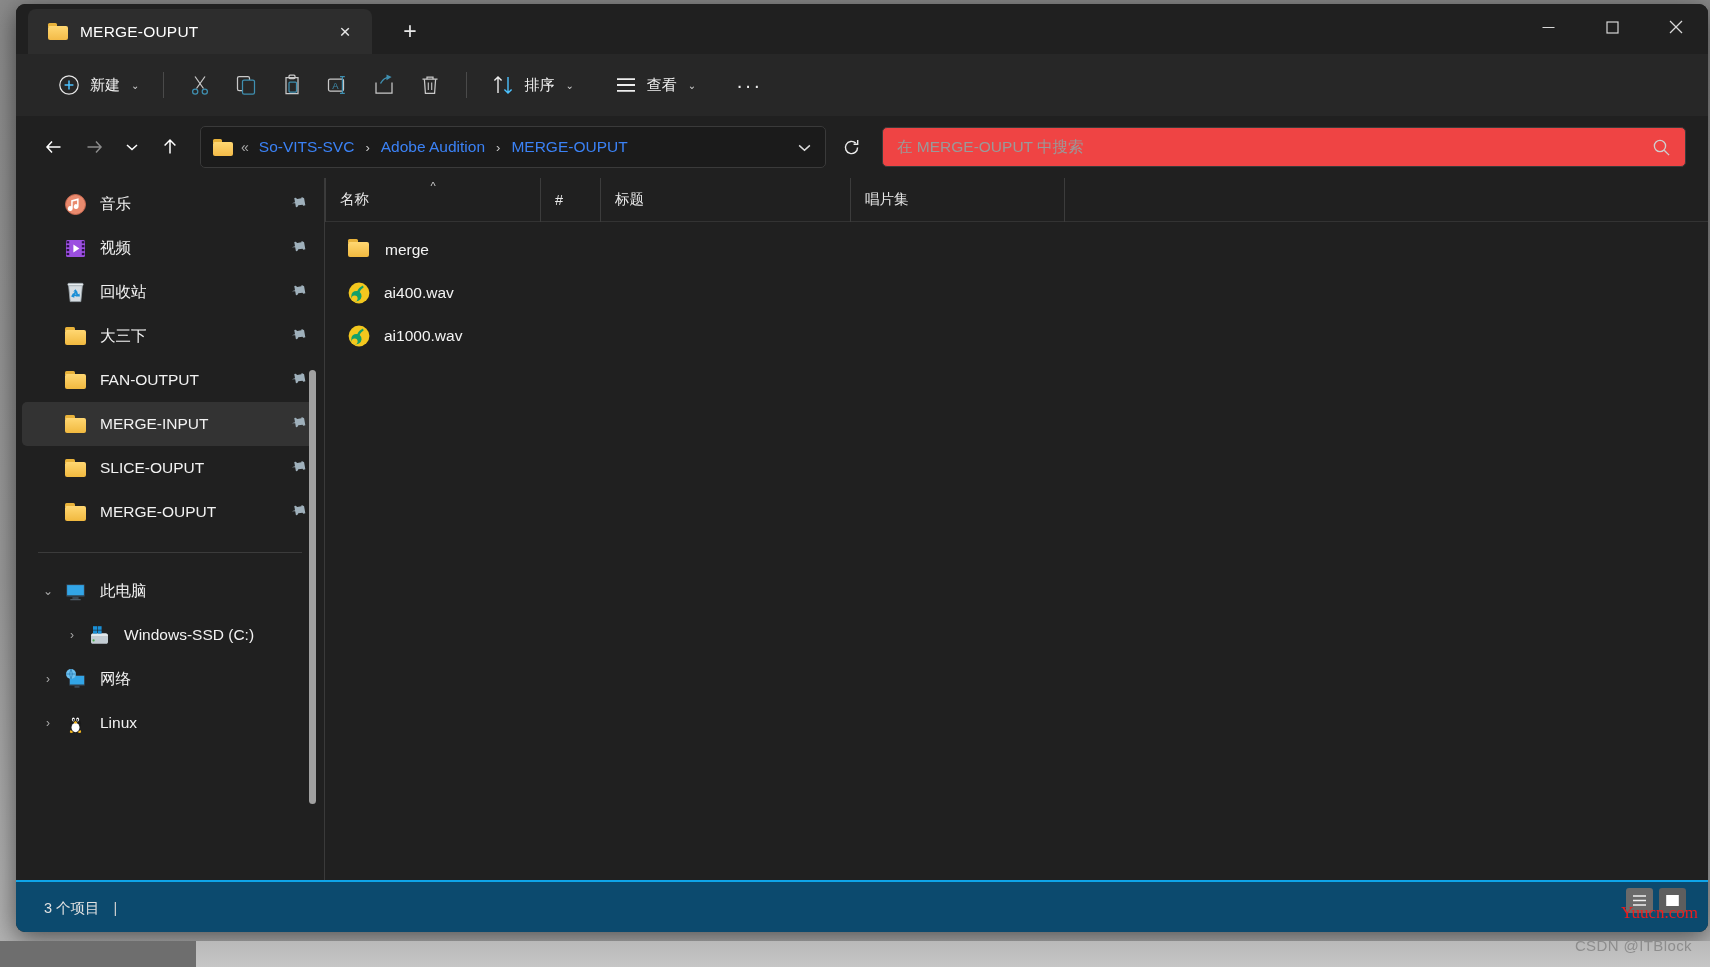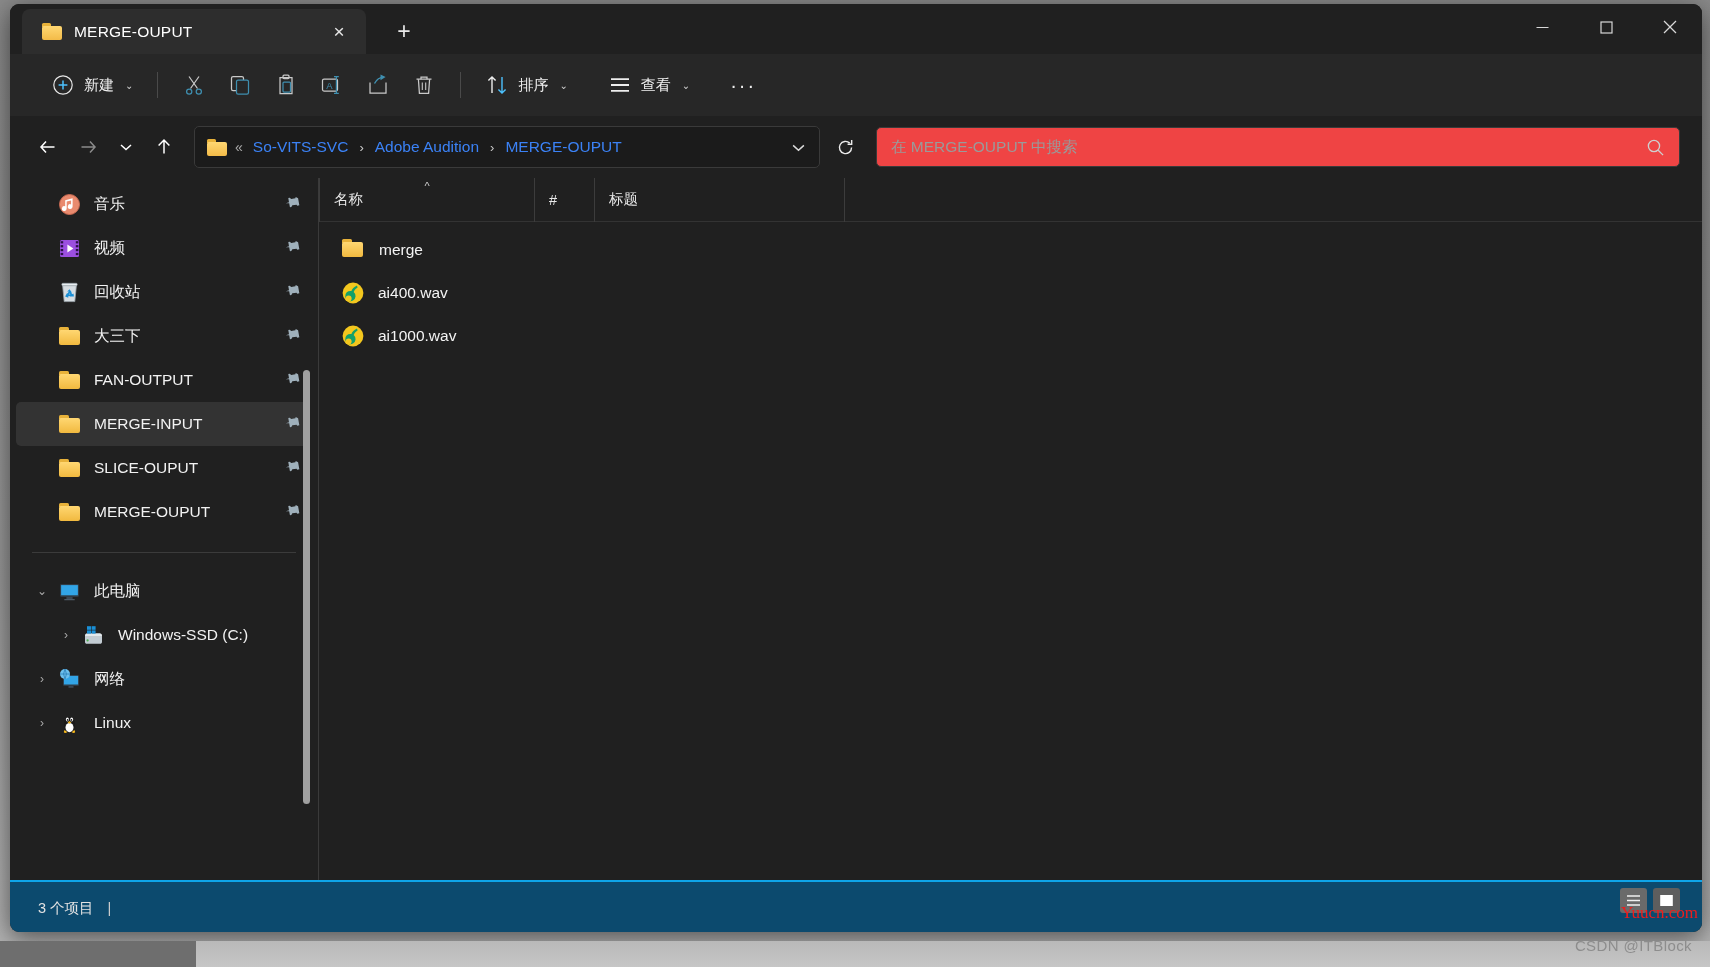--- a/index.html
+++ b/index.html
@@ -10,21 +10,21 @@
     overflow: hidden;
   }
   
   #desktop {
     position: absolute; inset: 0;
     background: linear-gradient(180deg,#8a8a8a 0%,#9a9a9a 60%,#b4b4b4 100%);
   }
   
   #window {
     position: absolute;
-    left: 10px; top: 4px;
+    left: 16px; top: 4px;
     width: 1692px; height: 928px;
     background: #202020;
     border-radius: 9px;
     overflow: hidden;
     box-shadow: 0 6px 26px rgba(0,0,0,.55);
   }
 
   
   #tabstrip {
     position: relative;
@@ -691,20 +691,23 @@
         <div class="col col-name">
           <span class="sortarrow">^</span>
           <span>名称</span>
         </div>
         <div class="col col-num">
           <span>#</span>
         </div>
         <div class="col col-title">
           <span>标题</span>
         </div>
+        <div class="col col-alb">
+          <span>唱片集</span>
+        </div>
       </div>
 
       <div id="filelist">
 
         <div class="file-row">
           <span class="file-ico ic-folder" style="width:25px;height:25px"></span>
           <span class="file-name">merge</span>
         </div>
 
         <div class="file-row">

